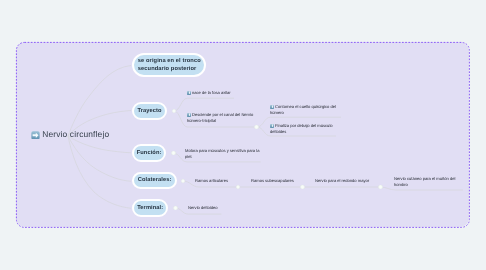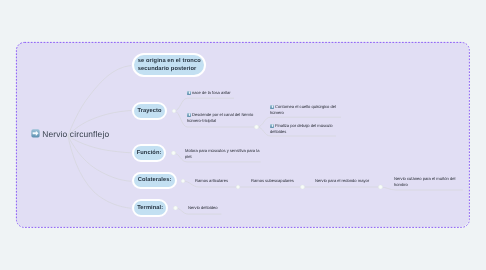--- a/index.html
+++ b/index.html
@@ -36,21 +36,21 @@
   }
   #n-origen{left:131.8px;top:52.5px;width:74.4px;height:24.8px;font-size:5.7px;line-height:1.45;
             padding:0 0 0 4px;white-space:nowrap;justify-content:flex-start;text-align:left;}
   #n-trayecto{left:131.7px;top:101.7px;width:35.6px;height:18.8px;font-size:5.7px;}
   #n-funcion{left:131.7px;top:144.1px;width:34.8px;height:18px;font-size:5.7px;}
   #n-colaterales{left:132.1px;top:171.6px;width:45.1px;height:17.6px;font-size:5.7px;}
   #n-terminal{left:132.1px;top:199.2px;width:36.3px;height:17.8px;font-size:5.7px;}
 
   .root{
     position:absolute;left:31.1px;top:129.1px;
-    display:flex;align-items:flex-start;gap:2.2px;
+    display:flex;align-items:flex-end;gap:2.2px;
     color:#333d49;
   }
   .root-icon{width:9px;height:8.6px;display:block;flex:0 0 auto;}
   .root-label{font-size:8.4px;letter-spacing:0.15px;white-space:nowrap;}
 
   .leaf{position:absolute;color:#1c2029;font-size:4.1px;line-height:1.46;}
   .leaf .ico{display:inline-block;width:4px;height:4px;vertical-align:-0.6px;margin-right:1px;
     border-radius:0.8px;
     background:linear-gradient(#a9c8da,#5c8dab);
     position:relative;}

